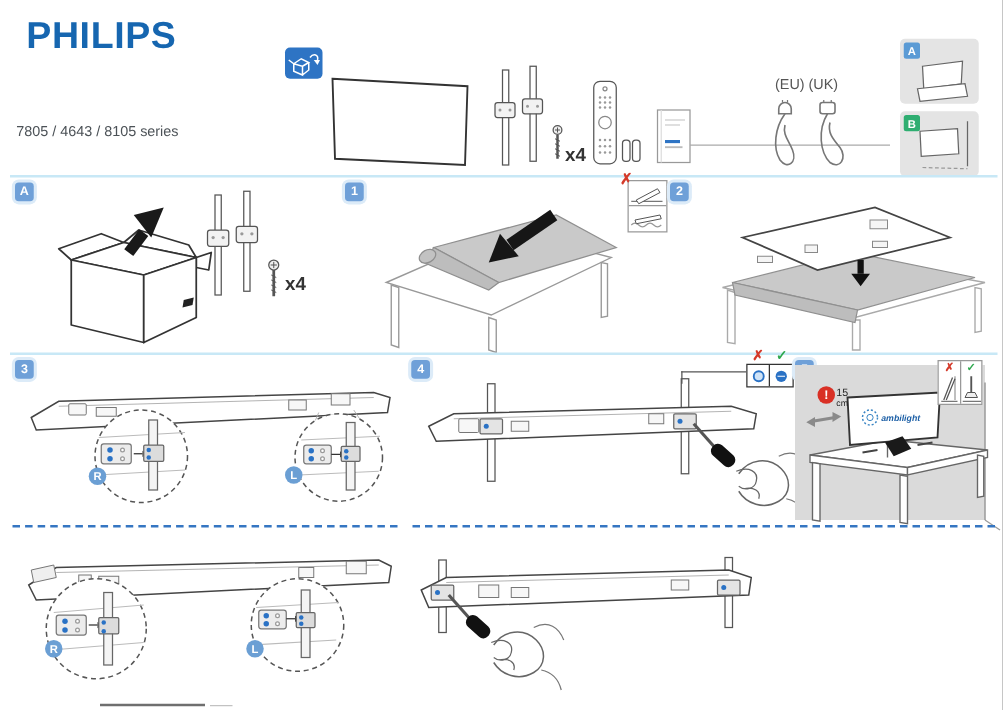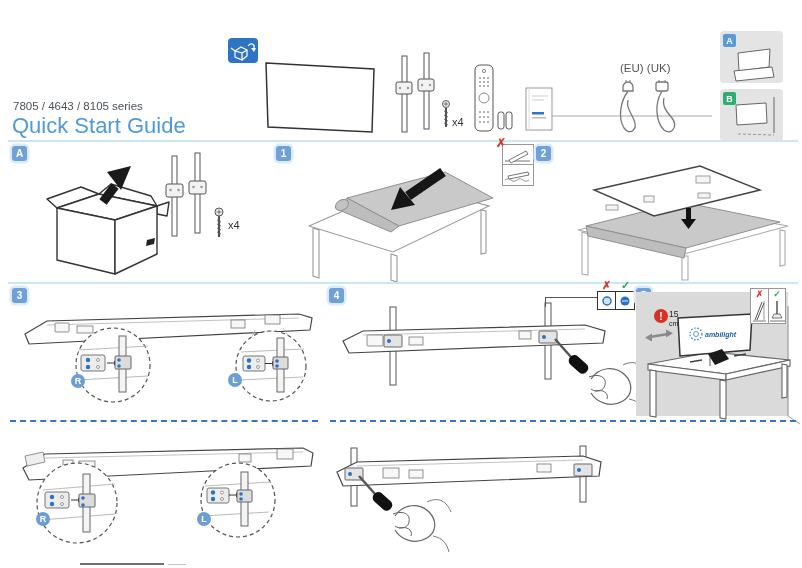--- a/index.html
+++ b/index.html
@@ -18,21 +18,21 @@
 .card-label{position:absolute;left:3px;top:3px;width:13px;height:13px;border-radius:2px;color:#fff;
   font-size:9px;font-weight:bold;display:flex;align-items:center;justify-content:center}
 .card-label.a{background:#5b9bd5}
 .card-label.b{background:#2fae71}
 .rl{position:absolute;width:14px;height:14px;border-radius:50%;background:#6b9fd4;color:#fff;
   font-size:9px;font-weight:bold;display:flex;align-items:center;justify-content:center}
 .sep{position:absolute;left:8px;width:790px;height:2px;background:#c8e8f6}
 .dashsep{position:absolute;border-top:2px dashed #3576c2;height:0}
 .xm{color:#d43a2a;font-weight:bold}
 .ck{color:#2ea84e;font-weight:bold}
-.x4{position:absolute;font-size:11px;font-weight:normal;color:#333}
+.x4{position:absolute;font-size:15px;font-weight:bold;color:#333}
 .dontbox{position:absolute;width:32px;height:42px;background:#fff;border:1px solid #999}
 .dontbox .cell{height:20px;border-bottom:1px solid #999;position:relative}
 .dontbox .cell:last-child{border-bottom:none}
 .screwbox{position:absolute;width:40px}
 .screwbox .marks{display:flex;font-size:11px;line-height:12px}
 .screwbox .marks span{width:19px;text-align:center}
 .screwbox .grid{width:38px;height:19px;border:1.5px solid #333;display:flex;background:#fff}
 .screwbox .grid .c{width:50%;display:flex;align-items:center;justify-content:center}
 .screwbox .grid .c:first-child{border-right:1.5px solid #333}
 .warn{position:absolute;width:14px;height:14px;border-radius:50%;background:#d93025;color:#fff;
@@ -42,22 +42,22 @@
 .inset5 .col{width:50%;text-align:center;font-size:9px;line-height:10px}
 .inset5 .col+.col{border-left:1px solid #999}
 .line{position:absolute;background:#555}
 .foldmark{position:absolute;background:#6f6f6f}
 </style>
 </head>
 <body>
 
 <div class="page">
 
+  <div class="abs brand" style="left:21px;top:12px">PHILIPS</div>
   <div class="abs series" style="left:13px;top:100px">7805 / 4643 / 8105 series</div>
-  <div class="abs title" style="left:12px;top:113px">Quick Start Guide</div>
 
   <svg class="abs" style="left:228px;top:38px" width="30" height="26">
     <rect x="0" y="0" width="30" height="25" rx="4" fill="#2e74c4"></rect>
     <g stroke="#fff" stroke-width="1.2" fill="none">
       <path d="M7,13 L7,19 L14,22 L14,15 Z M7,13 L13,9 L19,12 L14,15 M7,13 L3,10 M19,12 L19,18 L14,22"></path>
       <path d="M20,8 C23,4 27,6 26,10"></path>
     </g>
     <polygon points="23,10 28,10 26,14" fill="#fff"></polygon>
   </svg>
 

